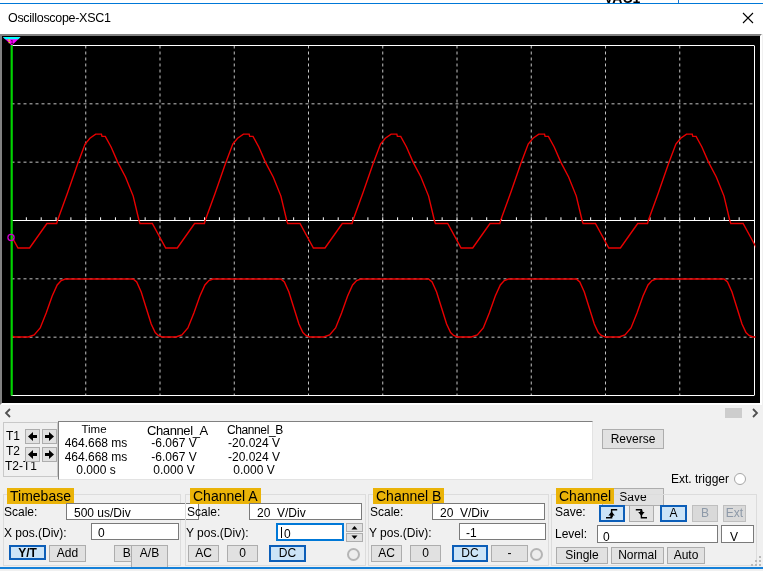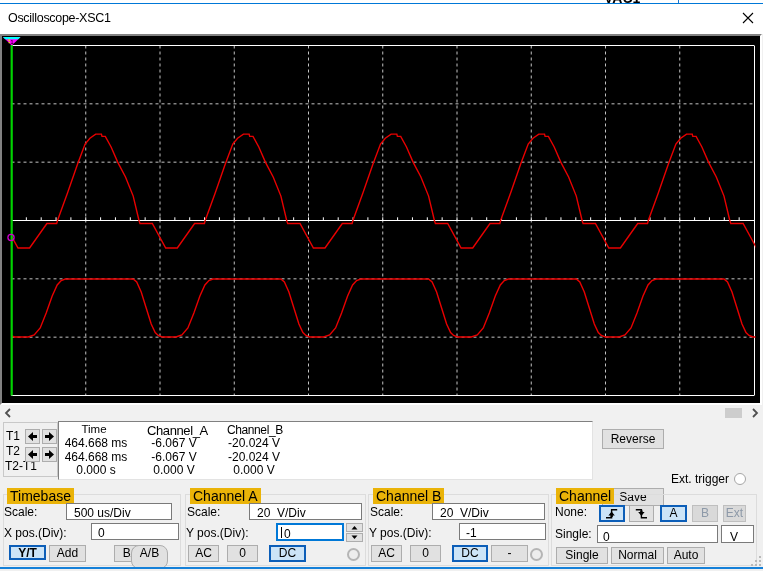--- a/index.html
+++ b/index.html
@@ -167,27 +167,27 @@
 <div class="abs" style="left:224px;top:463px;width:60px;text-align:center;">0.000 V</div>
 
 <div class="btn" style="left:602px;top:429px;width:62px;height:20px;line-height:18px;">Reverse</div>
 <div class="btn" style="left:602px;top:476px;width:62px;height:18px;line-height:16px;margin-top:12px;">Save</div>
 <div class="abs" style="left:671px;top:471.5px;">Ext. trigger</div>
 <div class="abs" style="left:734px;top:473px;width:12px;height:12px;border-radius:50%;background:#fff;border:1.5px solid #a6a6a6;"></div>
 
 <div class="group" style="left:3px;top:494px;width:178px;height:72px;"></div>
 <div class="glabel" style="left:7px;top:488px;">Timebase</div>
 <div class="abs" style="left:4px;top:505px;">Scale:</div>
-<div class="field" style="left:66px;top:503px;width:106px;height:17px;padding-left:7px;">500 us/Div</div>
+<div class="field" style="left:66px;top:503px;width:133px;height:17px;padding-left:7px;">500 us/Div</div>
 <div class="abs" style="left:4px;top:526px;text-align:right;">X pos.(Div):</div>
 <div class="field" style="left:91px;top:523px;width:88px;height:17px;padding-left:6px;">0</div>
 <div class="btn sel" style="left:9px;top:545px;width:37px;height:15px;line-height:13px;font-weight:bold;">Y/T</div>
 <div class="btn" style="left:49px;top:545px;width:37px;height:17px;line-height:15px;">Add</div>
 <div class="btn" style="left:90px;top:545px;width:37px;height:17px;line-height:15px;margin-left:24px;">B/A</div>
-<div class="btn" style="left:131px;top:545px;width:37px;height:24px;line-height:15px;border-radius:8px;">A/B</div>
+<div class="btn" style="left:131px;top:545px;width:37px;height:24px;line-height:15px;">A/B</div>
 
 <div class="group" style="left:185px;top:494px;width:181px;height:72px;"></div>
 <div class="glabel" style="left:190px;top:488px;">Channel A</div>
 <div class="abs" style="left:187px;top:505px;">Scale:</div>
 <div class="field" style="left:249px;top:503px;width:113px;height:17px;padding-left:7px;">20&nbsp;&nbsp;V/Div</div>
 <div class="abs" style="left:186px;top:526px;">Y pos.(Div):</div>
 <div class="field" style="left:276px;top:523px;width:68px;height:18px;border:2px solid #0078d7;padding-left:6px;line-height:14px;">0</div>
 <div class="abs" style="left:281px;top:527px;width:1px;height:11px;background:#000;"></div>
 <div class="btn" style="left:346px;top:523px;width:17px;height:9px;"></div>
 <div class="btn" style="left:346px;top:533px;width:17px;height:9px;"></div>
@@ -207,35 +207,35 @@
 <div class="abs" style="left:369px;top:526px;">Y pos.(Div):</div>
 <div class="field" style="left:459px;top:523px;width:87px;height:17px;padding-left:6px;">-1</div>
 <div class="btn" style="left:371px;top:545px;width:31px;height:17px;line-height:15px;">AC</div>
 <div class="btn" style="left:410px;top:545px;width:31px;height:17px;line-height:15px;">0</div>
 <div class="btn sel" style="left:452px;top:545px;width:36px;height:17px;line-height:13px;">DC</div>
 <div class="btn" style="left:491px;top:545px;width:37px;height:17px;line-height:15px;">-</div>
 <div class="abs" style="left:530px;top:548px;width:13px;height:13px;border-radius:50%;background:#ededed;border:2px solid #b5b5b5;"></div>
 
 <div class="group" style="left:551px;top:494px;width:206px;height:72px;"></div>
 <div class="glabel" style="left:556px;top:488px;">Channel</div>
-<div class="abs" style="left:555px;top:505px;">None:</div>
+<div class="abs" style="left:555px;top:505px;">Save:</div>
 <div class="btn sel" style="left:599px;top:505px;width:26px;height:17px;"></div>
 <div class="btn" style="left:629px;top:505px;width:25px;height:17px;"></div>
 <svg class="abs" style="left:599px;top:505px;" width="26" height="17">
     <path d="M7,12.7 L12.6,12.7 L12.6,4.7 L18.2,4.7" stroke="#000" stroke-width="1.4" fill="none"></path>
     <polygon points="9.4,10.4 12.6,6.4 15.8,10.4 13.8,10.4 13.8,12 11.4,12 11.4,10.4" fill="#000"></polygon>
   </svg>
 <svg class="abs" style="left:629px;top:505px;" width="25" height="17">
     <path d="M6.8,4.7 L12.4,4.7 L12.4,12.7 L18,12.7" stroke="#000" stroke-width="1.4" fill="none"></path>
     <polygon points="9.2,7 12.4,11 15.6,7 13.6,7 13.6,5.4 11.2,5.4 11.2,7" fill="#000"></polygon>
   </svg>
 <div class="btn sel" style="left:660px;top:505px;width:27px;height:17px;line-height:13px;">A</div>
 <div class="btn dis" style="left:692px;top:505px;width:26px;height:17px;line-height:15px;">B</div>
 <div class="btn dis" style="left:723px;top:505px;width:23px;height:17px;line-height:15px;">Ext</div>
-<div class="abs" style="left:555px;top:527px;">Single:</div>
+<div class="abs" style="left:555px;top:527px;">Level:</div>
 <div class="field" style="left:597px;top:525px;width:121px;height:18px;padding-left:5px;line-height:18px;">0</div>
 <div class="field" style="left:721px;top:525px;width:33px;height:18px;padding-left:8px;line-height:18px;">V</div>
 <div class="btn" style="left:556px;top:547px;width:52px;height:17px;line-height:15px;">Single</div>
 <div class="btn" style="left:611px;top:547px;width:53px;height:17px;line-height:15px;">Normal</div>
 <div class="btn" style="left:667px;top:547px;width:38px;height:17px;line-height:15px;">Auto</div>
 <div class="btn sel" style="left:708px;top:547px;width:47px;height:17px;line-height:13px;margin-top:30px;">None</div>
 
 <svg class="abs" style="left:750px;top:554px;" width="13" height="15">
 <g fill="#b9b9b9">
       <rect x="9" y="2" width="2" height="2"></rect>

